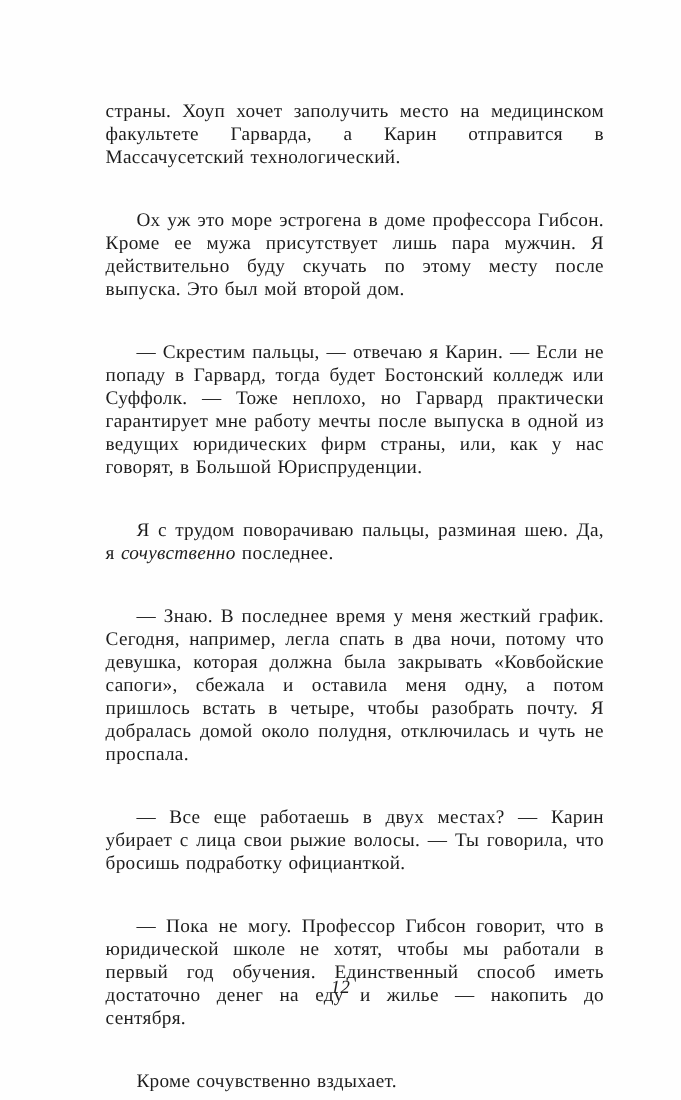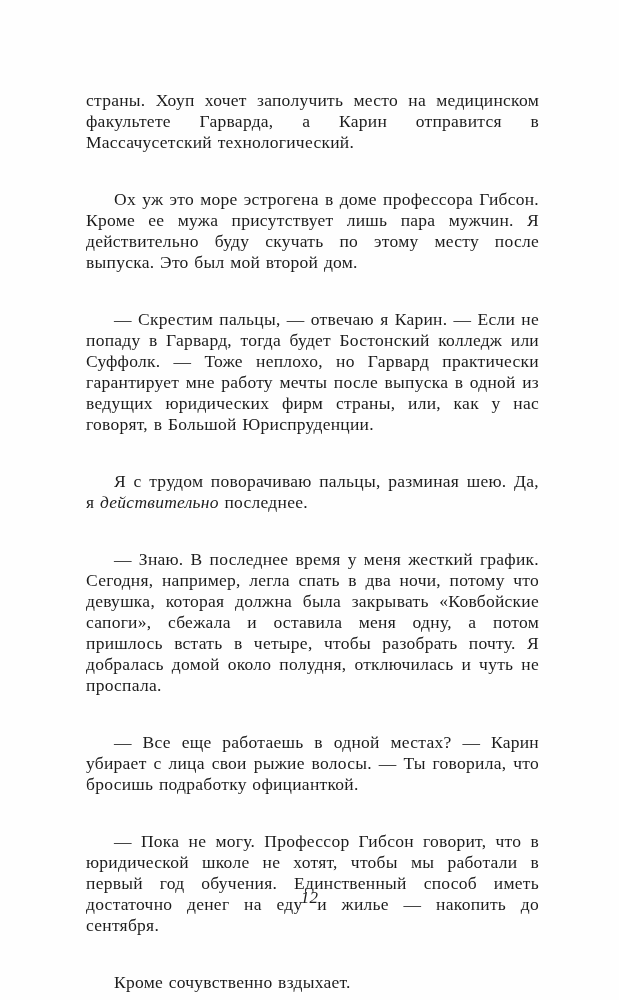--- a/index.html
+++ b/index.html
@@ -15,21 +15,21 @@
     color: #1c1c1c;
     overflow: hidden;
   }
   .page {
     position: absolute;
     inset: 0;
     background: #fefefe;
   }
   .text-block {
     position: absolute;
-    left: 86px;
+    left: 96px;
     top: 90px;
     width: 453px;
     font-size: 17.5px;
     line-height: 21px;
     letter-spacing: 0.015em;
     word-spacing: 0.06em;
     text-align: justify;
   }
   .text-block p {
     margin: 0;
@@ -52,20 +52,20 @@
   }
 </style>
 </head>
 <body>
 
 <div class="page">
   <div class="text-block">
       <p><span>страны. Хоуп хочет заполучить место на медицинском факультете Гарварда, а Карин отправится в Массачусетский технологический.</span></p>
       <p class="indent"><span>Ох уж это море эстрогена в доме профессора Гибсон. Кроме ее мужа присутствует лишь пара мужчин. Я действительно буду скучать по этому месту после выпуска. Это был мой второй дом.</span></p>
       <p class="indent"><span>— Скрестим пальцы, — отвечаю я Карин. — Если не попаду в Гарвард, тогда будет Бостонский колледж или Суффолк. — Тоже неплохо, но Гарвард практически гарантирует мне работу мечты после выпуска в одной из ведущих юридических фирм страны, или, как у нас говорят, в Большой Юриспруденции.</span></p>
-      <p class="indent"><span>Я с трудом поворачиваю пальцы, разминая шею. Да, я </span><i>действительно</i><span> последнее.</span></p>
+      <p class="indent"><span>Я с трудом поворачиваю пальцы, разминая шею. Да, я </span><i>сочувственно</i><span> последнее.</span></p>
       <p class="indent"><span>— Знаю. В последнее время у меня жесткий график. Сегодня, например, легла спать в два ночи, потому что девушка, которая должна была закрывать «Ковбойские сапоги», сбежала и оставила меня одну, а потом пришлось встать в четыре, чтобы разобрать почту. Я добралась домой около полудня, отключилась и чуть не проспала.</span></p>
-      <p class="indent"><span>— Все еще работаешь в одной местах? — Карин убирает с лица свои рыжие волосы. — Ты говорила, что бросишь подработку официанткой.</span></p>
+      <p class="indent"><span>— Все еще работаешь в двух местах? — Карин убирает с лица свои рыжие волосы. — Ты говорила, что бросишь подработку официанткой.</span></p>
       <p class="indent"><span>— Пока не могу. Профессор Гибсон говорит, что в юридической школе не хотят, чтобы мы работали в первый год обучения. Единственный способ иметь достаточно денег на еду и жилье — накопить до сентября.</span></p>
       <p class="indent"><span>Кроме сочувственно вздыхает.</span></p>
     </div>
   <div class="page-number">12</div>
 </div>
 
 </body></html>

